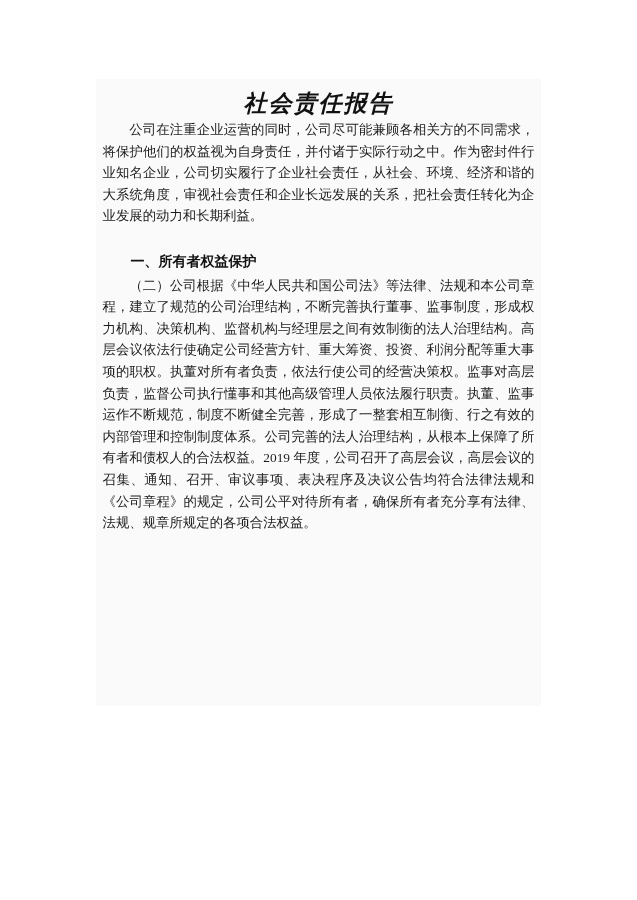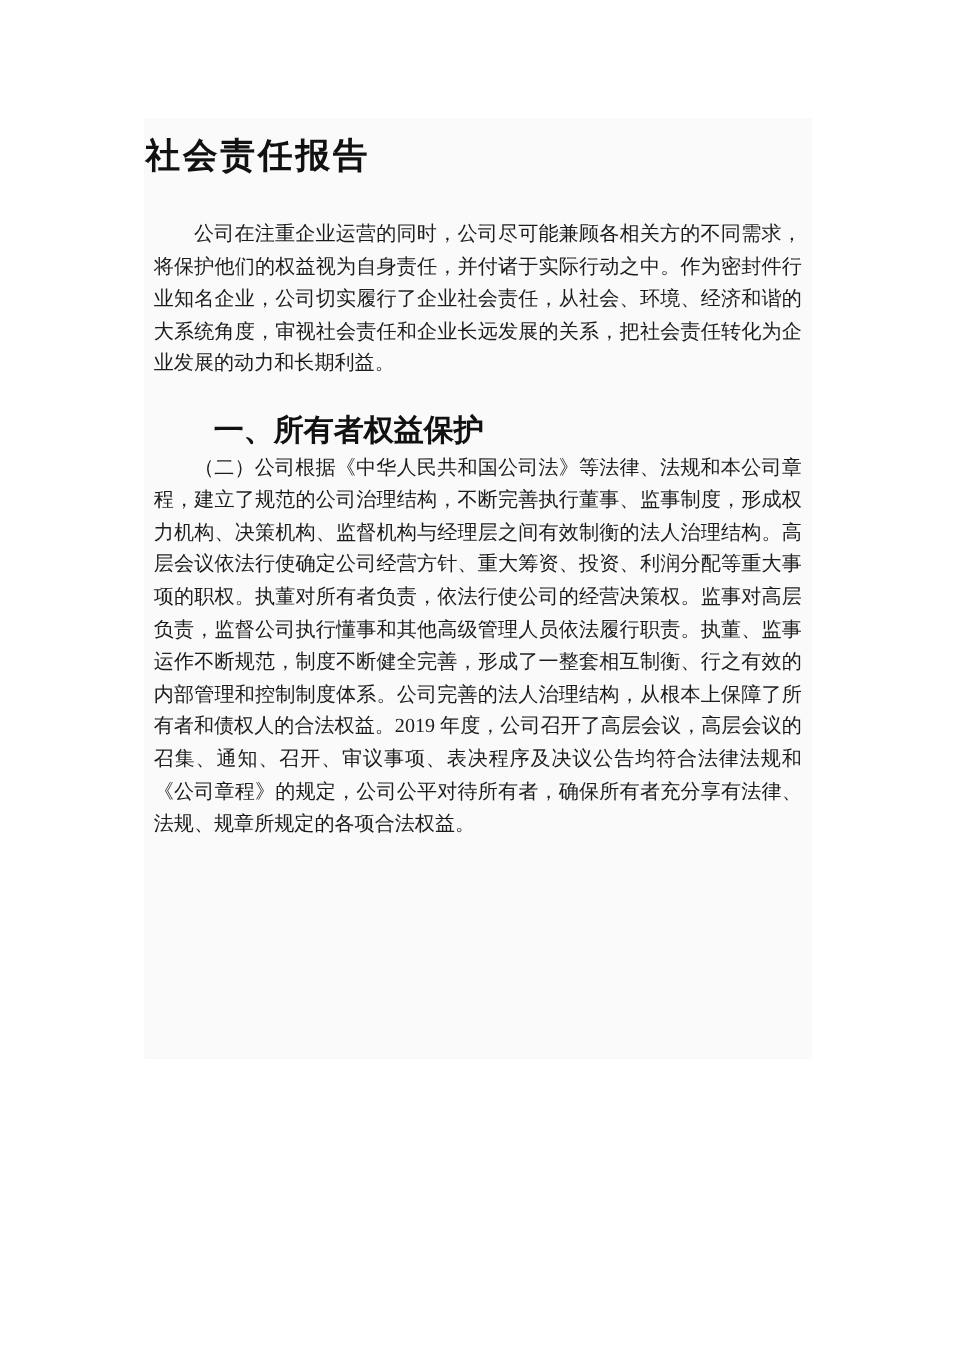--- a/index.html
+++ b/index.html
@@ -23,40 +23,41 @@
     background: #fafafa;
     box-shadow: 0 0 0 1px rgba(0,0,0,0.025);
     color: #1c1c1c;
   }
   .doc-title {
     margin: 9px 0 0 0;
     padding: 0;
     font-size: 23px;
     line-height: 30px;
     font-weight: bold;
+    text-align: center;
     letter-spacing: 2px;
     color: #111111;
+    font-style: italic;
   }
   .para {
     width: 432px;
     margin: 0 auto;
     font-size: 13.4px;
     line-height: 21.6px;
     text-align: justify;
     text-indent: 2em;
     color: #1c1c1c;
   }
   .intro-para {
-    margin-top: 26px;
   }
   .section-heading {
     width: 432px;
     margin: 24px auto 0 auto;
     padding: 0;
-    font-size: 20px;
+    font-size: 14px;
     line-height: 21.6px;
     font-weight: bold;
     text-indent: 2em;
     color: #111111;
   }
   .item-para {
     margin-top: 2px;
   }
 </style>
 </head>

